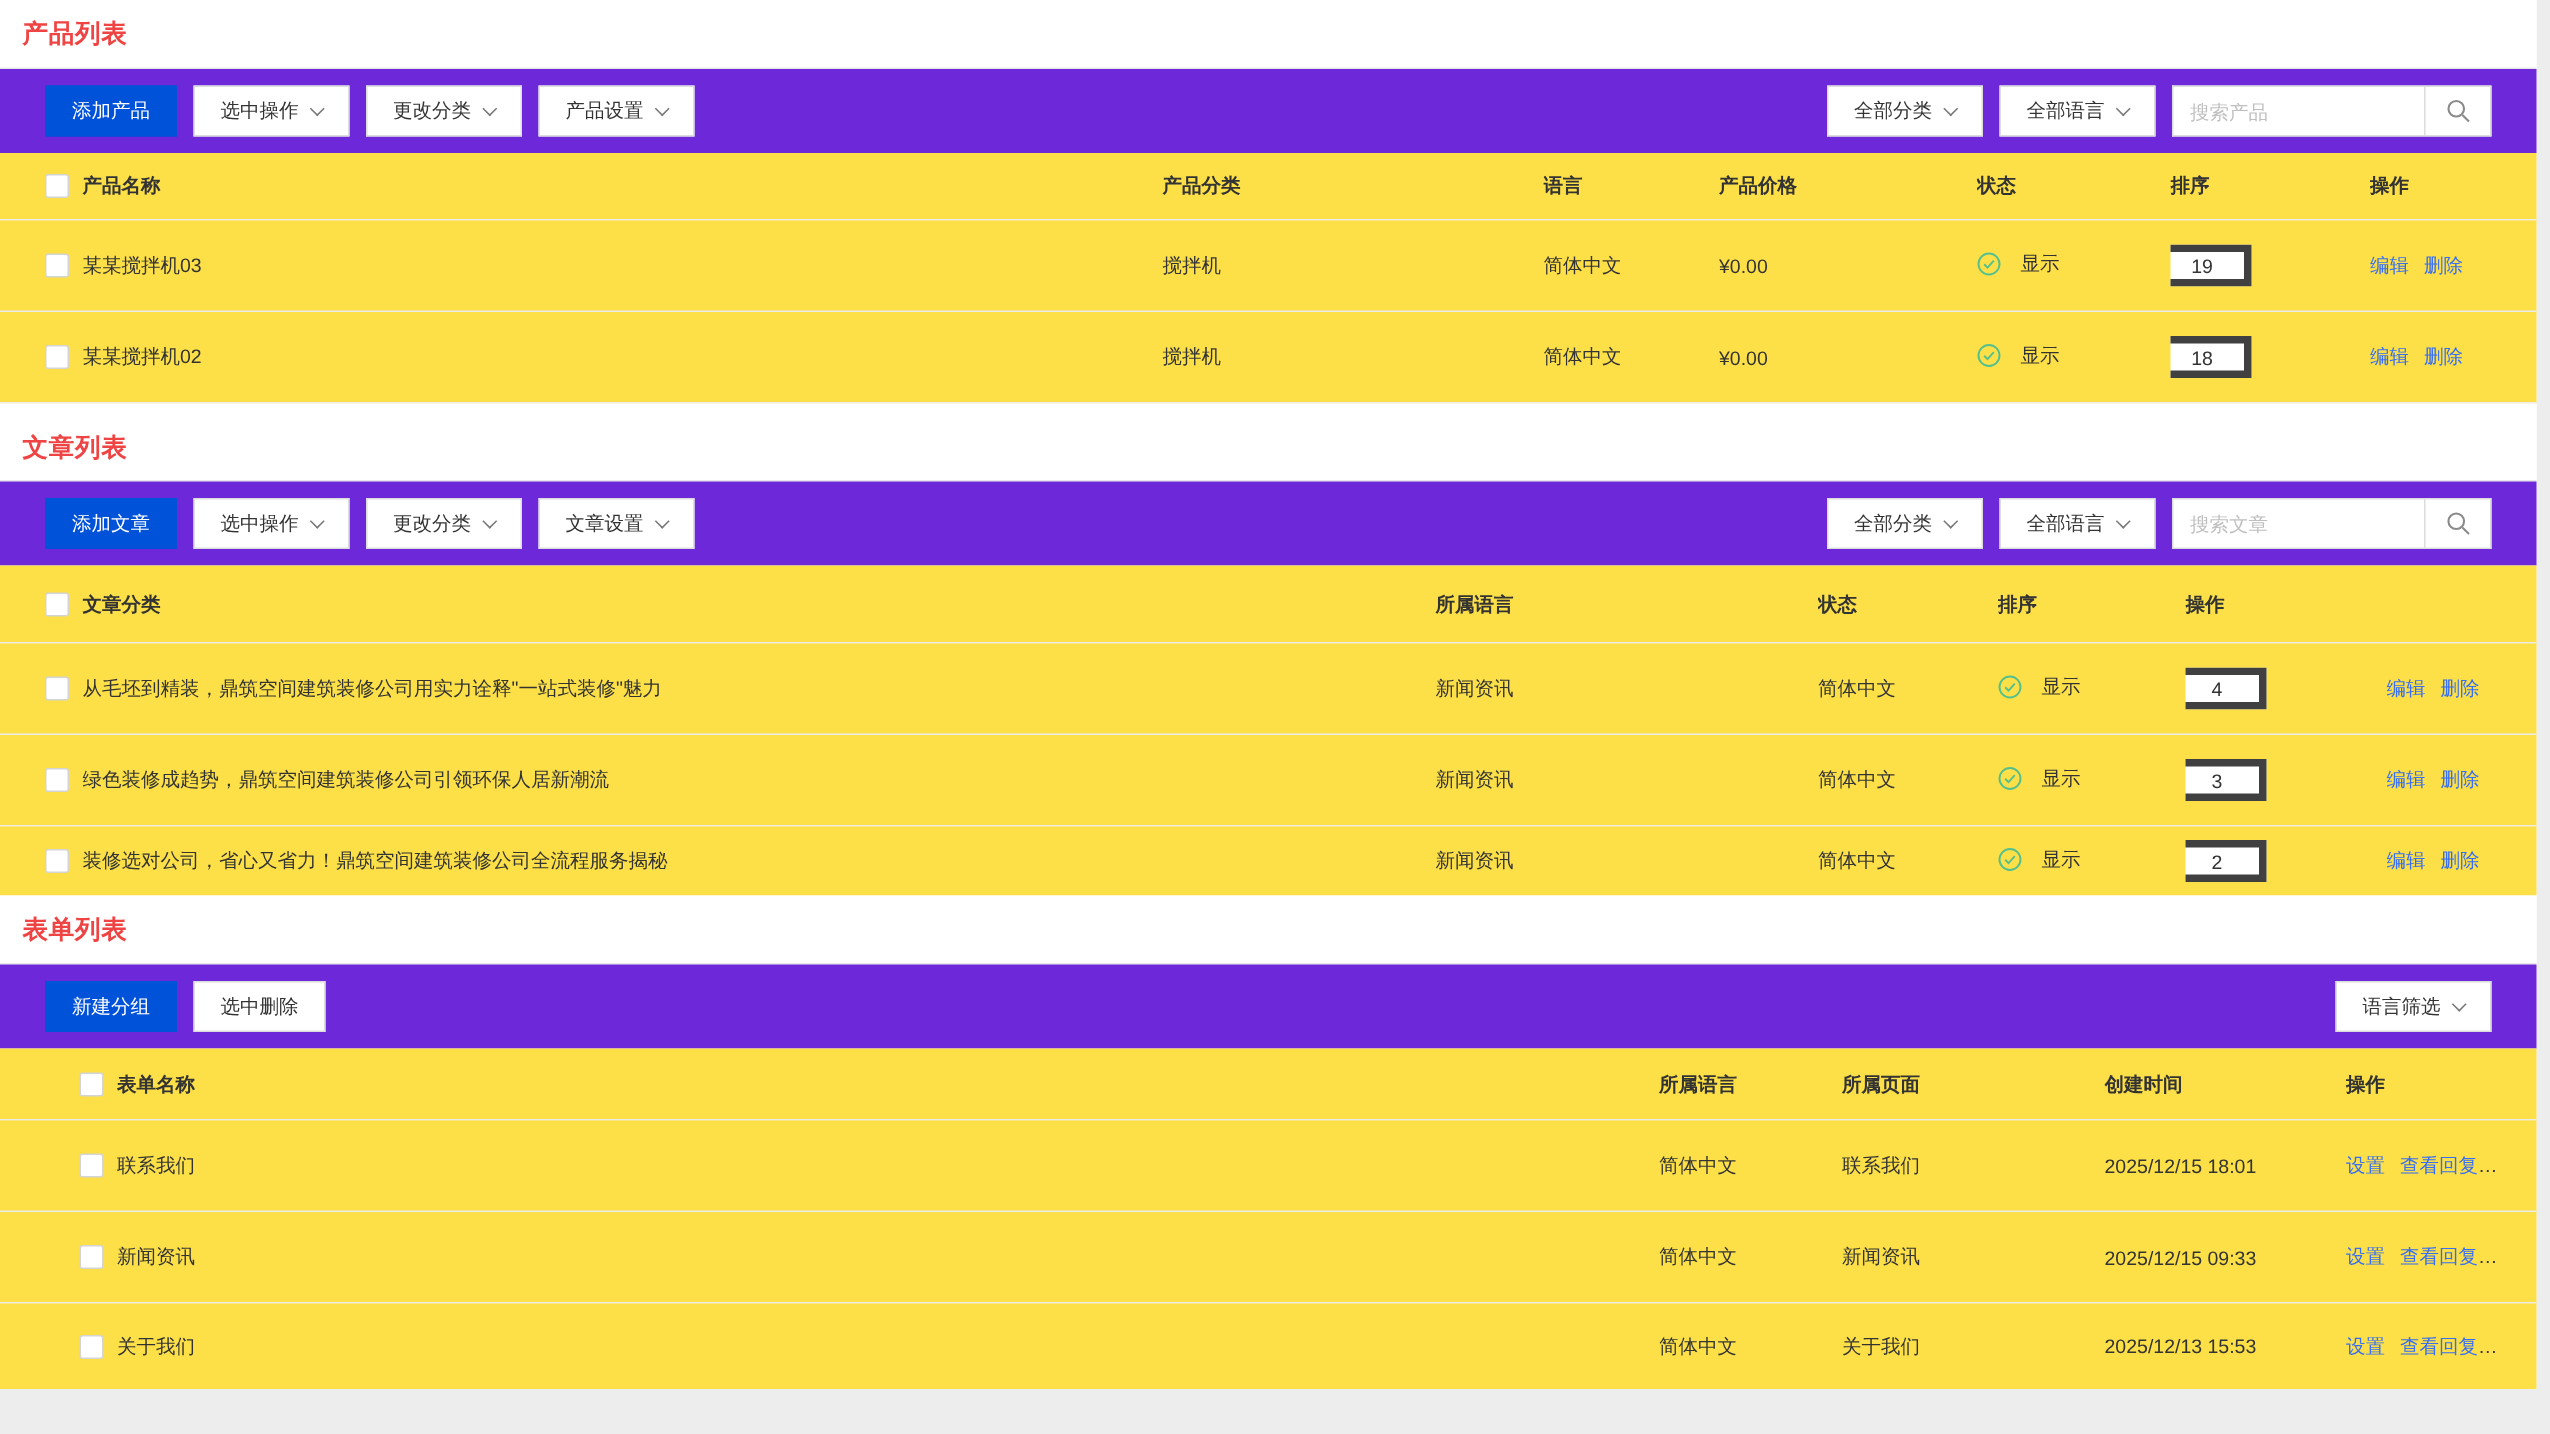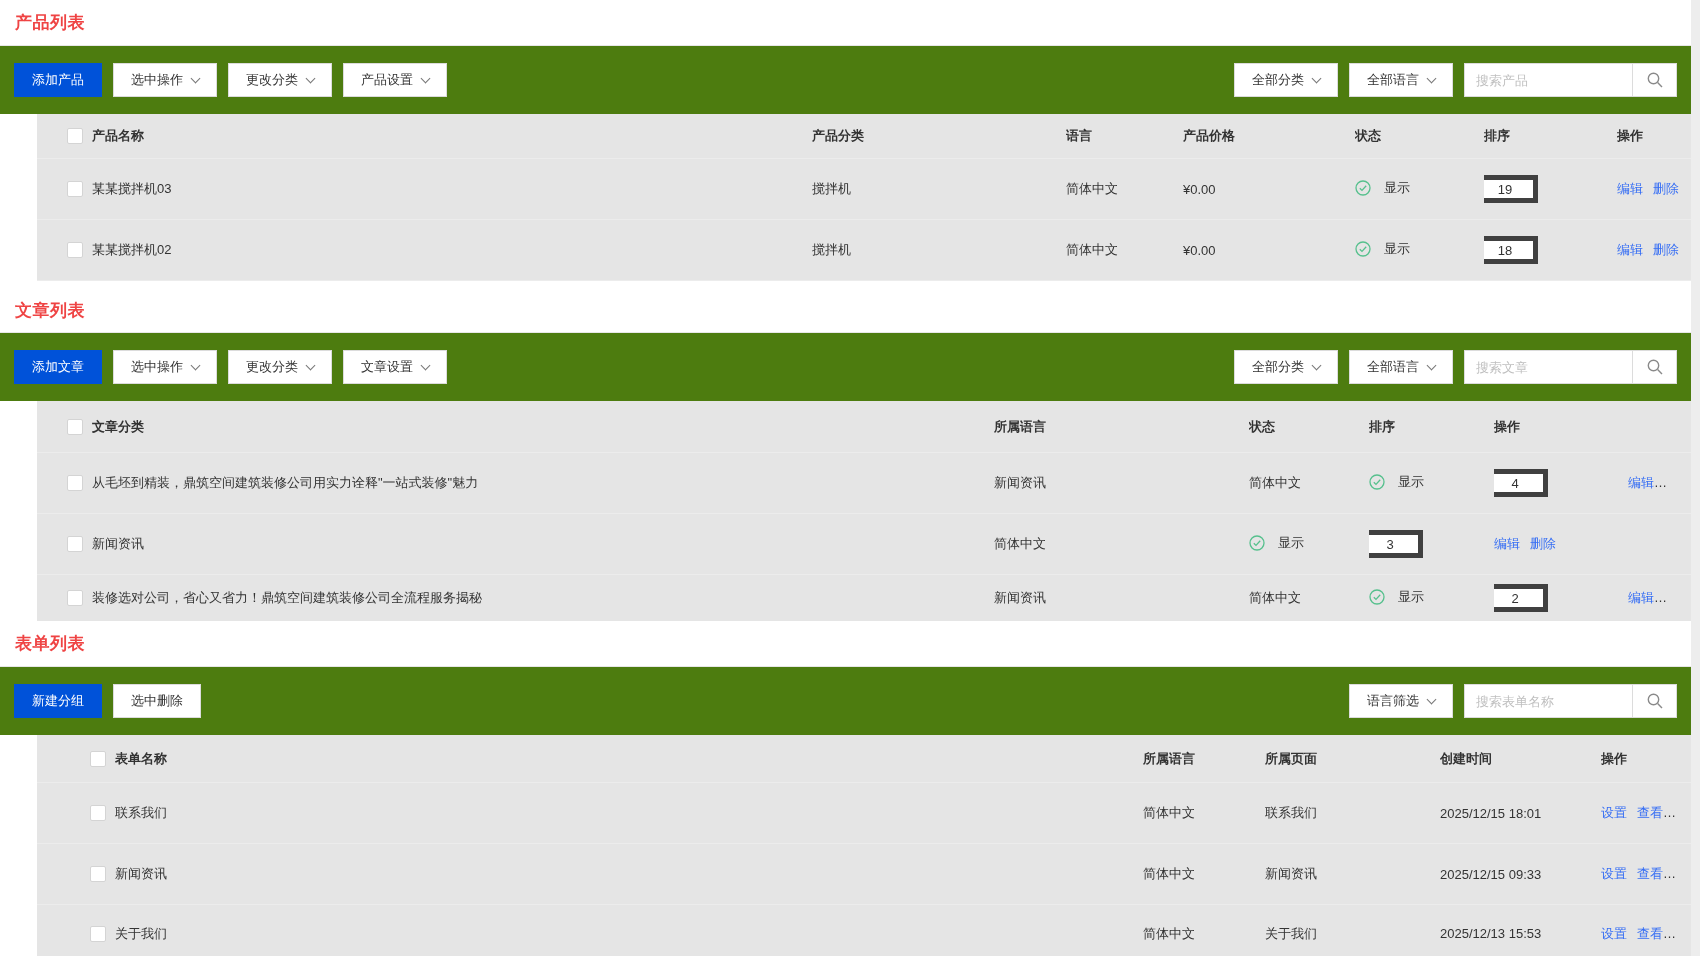--- a/index.html
+++ b/index.html
@@ -9,22 +9,22 @@
     background:#ededed; color:#333; font-size:13px;
   }
   .page { width:1691px; background:#fff; }
   .title-band {
     background:#fff; height:46px; display:flex; align-items:center;
     padding-left:15px; border-bottom:1px solid #e7e7e7;
   }
   .title-band.tall { height:52px; padding-top:8px; }
   .section-title { font-size:17px; font-weight:bold; color:#ef4444; letter-spacing:.5px; }
   .toolbar {
-    background:#4d7c0f; height:68px; display:flex; align-items:center;
-    justify-content:space-between; padding:0 14px;
+    background:#6d28d9; height:56px; display:flex; align-items:center;
+    justify-content:space-between; padding:0 30px;
   }
   .tb-left, .tb-right { display:flex; align-items:center; gap:11px; }
   .btn {
     height:34px; display:inline-flex; align-items:center; justify-content:center;
     gap:9px; padding:0 17px; background:#fff; border:1px solid #dcdcdc;
     font-size:13px; color:#333; cursor:pointer; font-family:inherit; white-space:nowrap;
   }
   .btn-primary { background:#0052d9; border-color:#0052d9; color:#fff; }
   .chev {
     width:7px; height:7px; border-right:1.5px solid #777; border-bottom:1.5px solid #777;
@@ -35,23 +35,22 @@
     width:168px; height:34px; border:1px solid #dcdcdc; border-right:none;
     padding:0 11px; font-size:13px; color:#333; outline:none; font-family:inherit;
     background:#fff;
   }
   .search-input::placeholder { color:#bfbfbf; }
   .search-btn {
     width:45px; height:34px; background:#fff; border:1px solid #dcdcdc;
     display:flex; align-items:center; justify-content:center; cursor:pointer;
   }
   .trow {
-    display:grid; align-items:center; background:#e5e5e5;
+    display:grid; align-items:center; background:#fde047;
     border-bottom:1px solid #ececec;
-    margin-left:37px;
   }
   .thead { font-weight:bold; color:#333; }
   .grid-products { grid-template-columns:55px 720px 254px 117px 172px 129px 133px 1fr; }
   .grid-articles { grid-template-columns:55px 902px 255px 120px 125px 134px 1fr; }
   .grid-forms    { grid-template-columns:55px 1028px 122px 175px 161px 1fr;padding-left:23px; }
   .h45 { height:45px; } .h48 { height:48px; } .h52 { height:52px; }
   .h61 { height:61px; } .h46 { height:46px; } .h57 { height:57px; }
   .cell { overflow:hidden; white-space:nowrap; text-overflow:ellipsis; padding-right:10px; }
   .cb-cell { display:flex; justify-content:flex-end; padding-right:9px; }
   .checkbox {
@@ -241,20 +240,21 @@
       <div class="cell"><input class="sort-input" value="4" style=""></div>
       <div class="cell ops">
         <a>编辑</a><a>删除</a>
       </div>
     </div>
 
     <div class="trow grid-articles h61">
       <div class="cb-cell">
           <span class="checkbox"></span>
         </div>
+      <div class="cell">绿色装修成趋势，鼎筑空间建筑装修公司引领环保人居新潮流</div>
       <div class="cell">新闻资讯</div>
       <div class="cell">简体中文</div>
       <div class="cell"><span class="status">
         <svg width="16" height="16" viewBox="0 0 16 16">
               <circle cx="8" cy="8" r="7" fill="none" stroke="#56c08d" stroke-width="1.3"></circle>
               <path d="M4.8 8.2l2.2 2.2 4.2-4.6" fill="none" stroke="#56c08d" stroke-width="1.3"></path>
             </svg>
         <span>显示</span>
           </span>
       </div>
@@ -293,29 +293,20 @@
     <div class="toolbar">
       <div class="tb-left">
         <button class="btn btn-primary">新建分组</button>
         <button class="btn">选中删除</button>
       </div>
       <div class="tb-right">
         <button class="btn">
           <span>语言筛选</span>
           <span class="chev"></span>
         </button>
-        <div class="search-group">
-          <input class="search-input" placeholder="搜索表单名称" style="">
-          <button class="search-btn">
-            <svg width="18" height="18" viewBox="0 0 18 18">
-                <circle cx="7.5" cy="7.5" r="5.2" fill="none" stroke="#8a8a8a" stroke-width="1.4"></circle>
-                <line x1="11.6" y1="11.6" x2="16" y2="16" stroke="#8a8a8a" stroke-width="1.4"></line>
-              </svg>
-          </button>
-        </div>
       </div>
     </div>
 
     <div class="trow thead grid-forms h48">
       <div class="cb-cell">
           <span class="checkbox"></span>
         </div>
       <div class="cell">表单名称</div>
       <div class="cell">所属语言</div>
       <div class="cell">所属页面</div>

